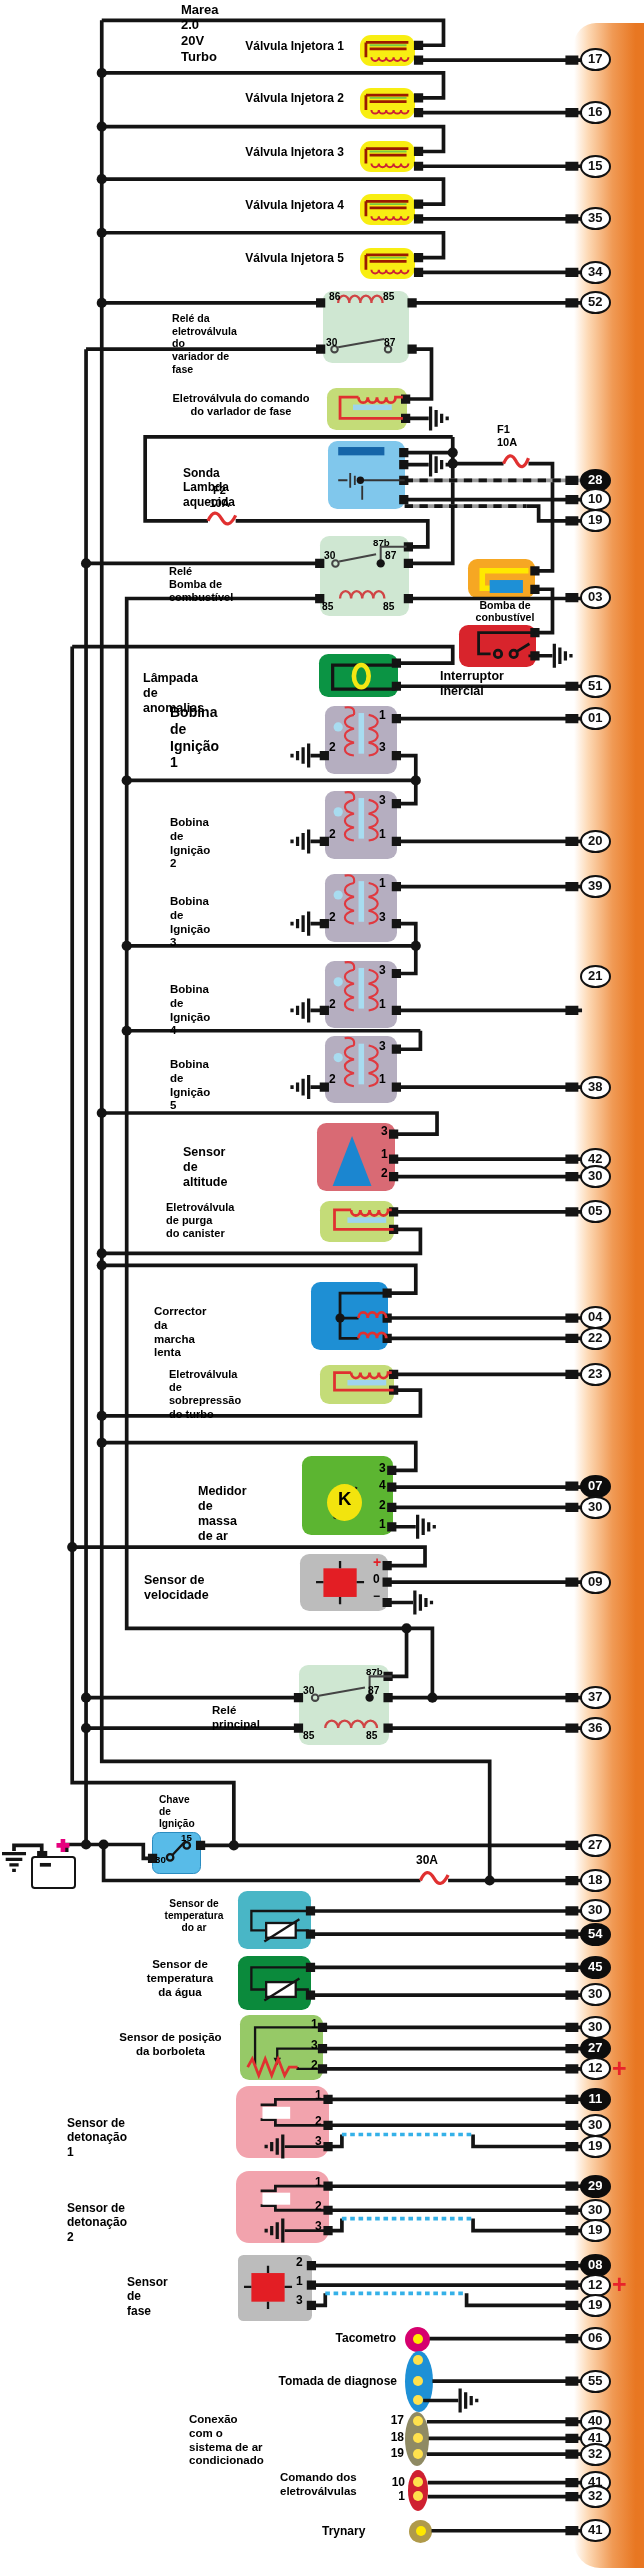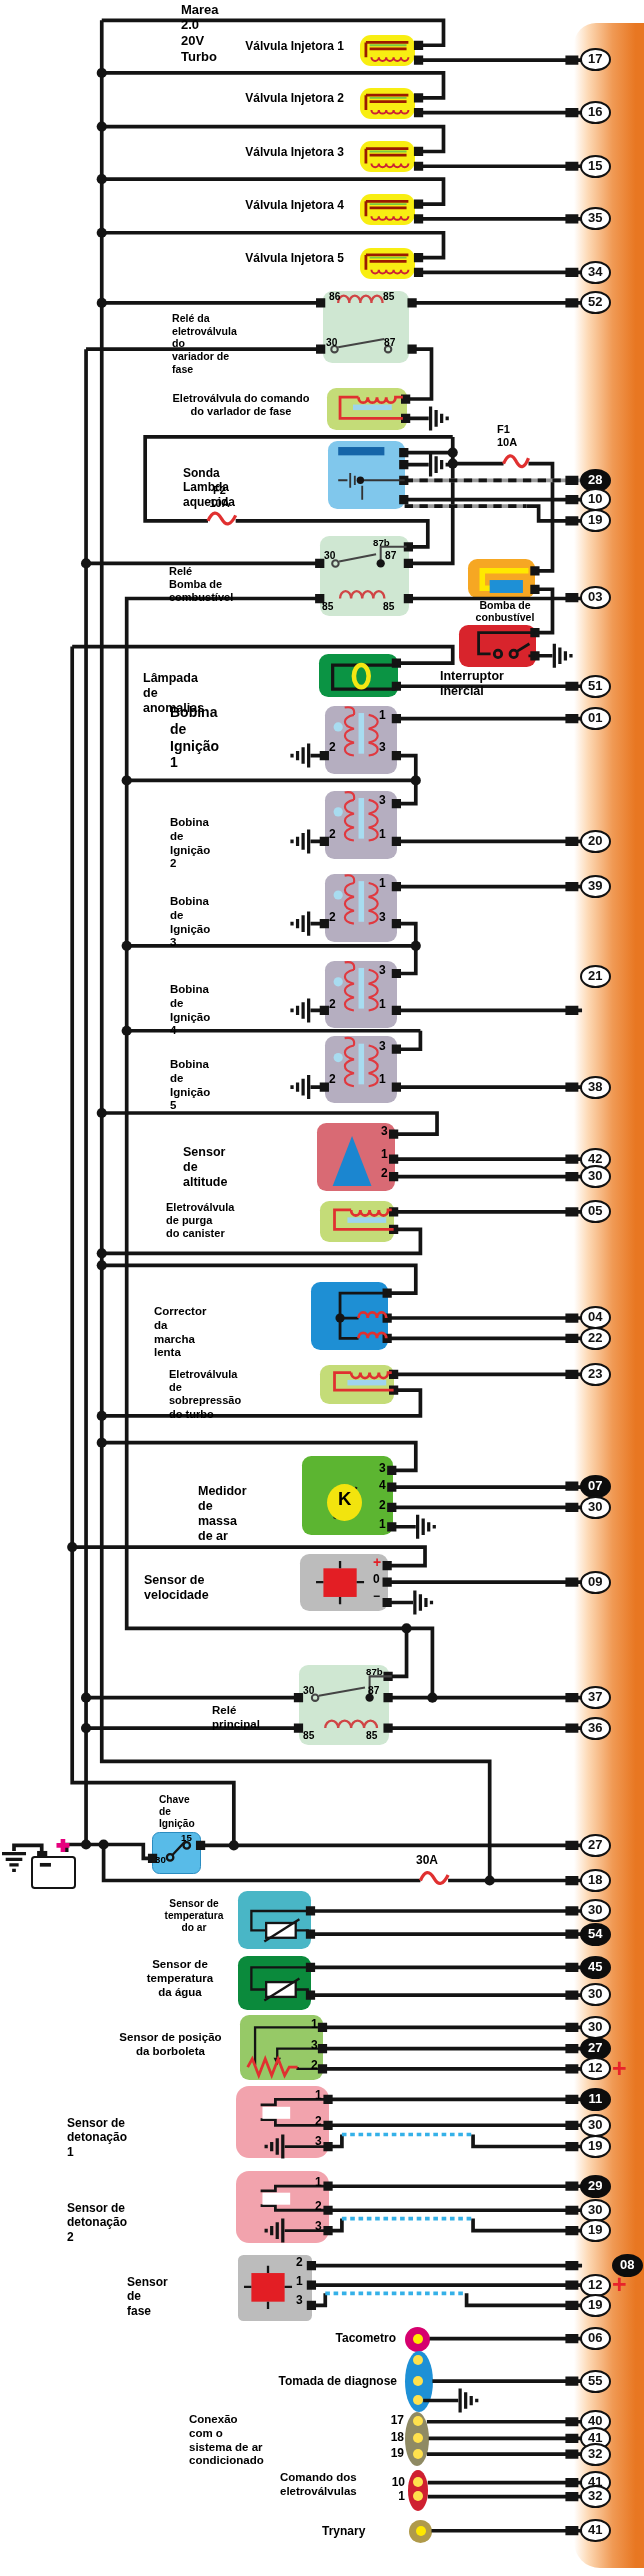--- a/index.html
+++ b/index.html
@@ -511,21 +511,21 @@
       <div class="cpin" style="top: 2016px;">30</div>
       <div class="cpin filled" style="top: 2037px;">27</div>
       <div class="cpin" style="top: 2057px;">12</div>
       <div class="plusmark" style="top: 2056px;">+</div>
       <div class="cpin filled" style="top: 2088px;">11</div>
       <div class="cpin" style="top: 2114px;">30</div>
       <div class="cpin" style="top: 2135px;">19</div>
       <div class="cpin filled" style="top: 2175px;">29</div>
       <div class="cpin" style="top: 2199px;">30</div>
       <div class="cpin" style="top: 2219px;">19</div>
-      <div class="cpin filled" style="top: 2254px; margin-left: 32px;">08</div>
+      <div class="cpin filled" style="top: 2254px;">08</div>
       <div class="cpin" style="top: 2274px;">12</div>
       <div class="plusmark" style="top: 2272px;">+</div>
       <div class="cpin" style="top: 2294px;">19</div>
       <div class="cpin" style="top: 2327px;">06</div>
       <div class="cpin" style="top: 2370px;">55</div>
       <div class="cpin" style="top: 2410px;">40</div>
       <div class="cpin" style="top: 2427px;">41</div>
       <div class="cpin" style="top: 2443px;">32</div>
       <div class="cpin" style="top: 2471px;">41</div>
       <div class="cpin" style="top: 2485px;">32</div>

